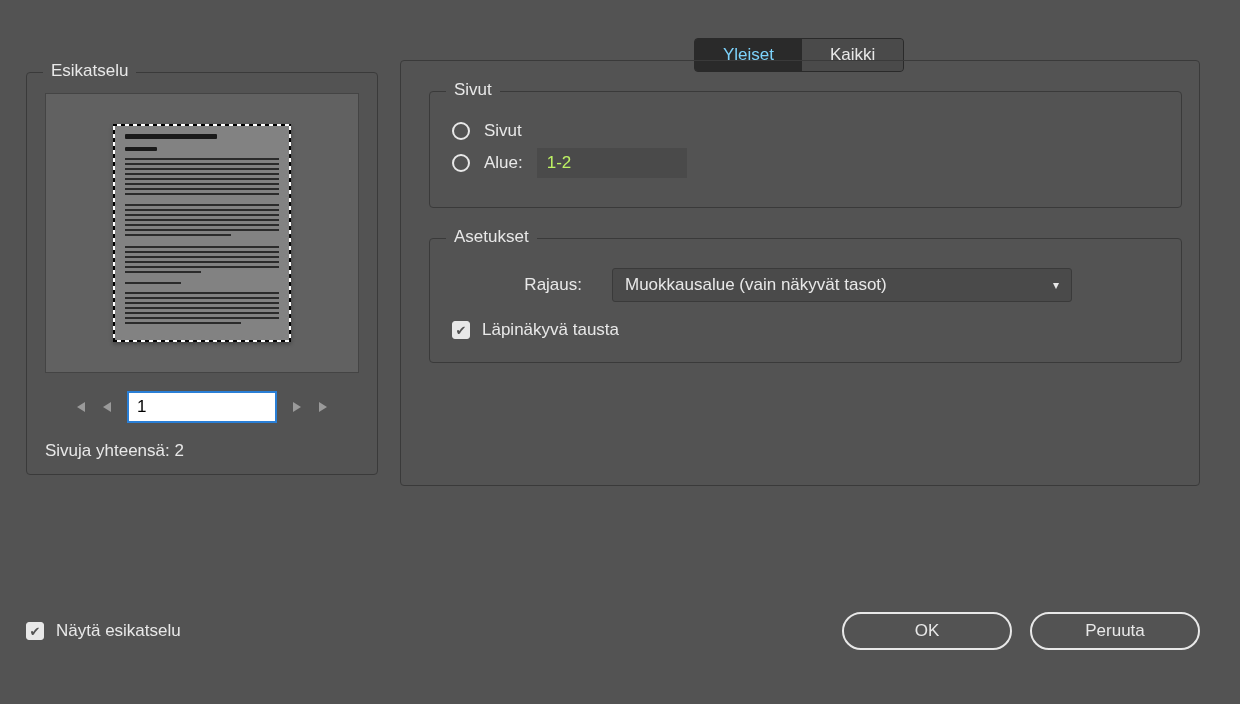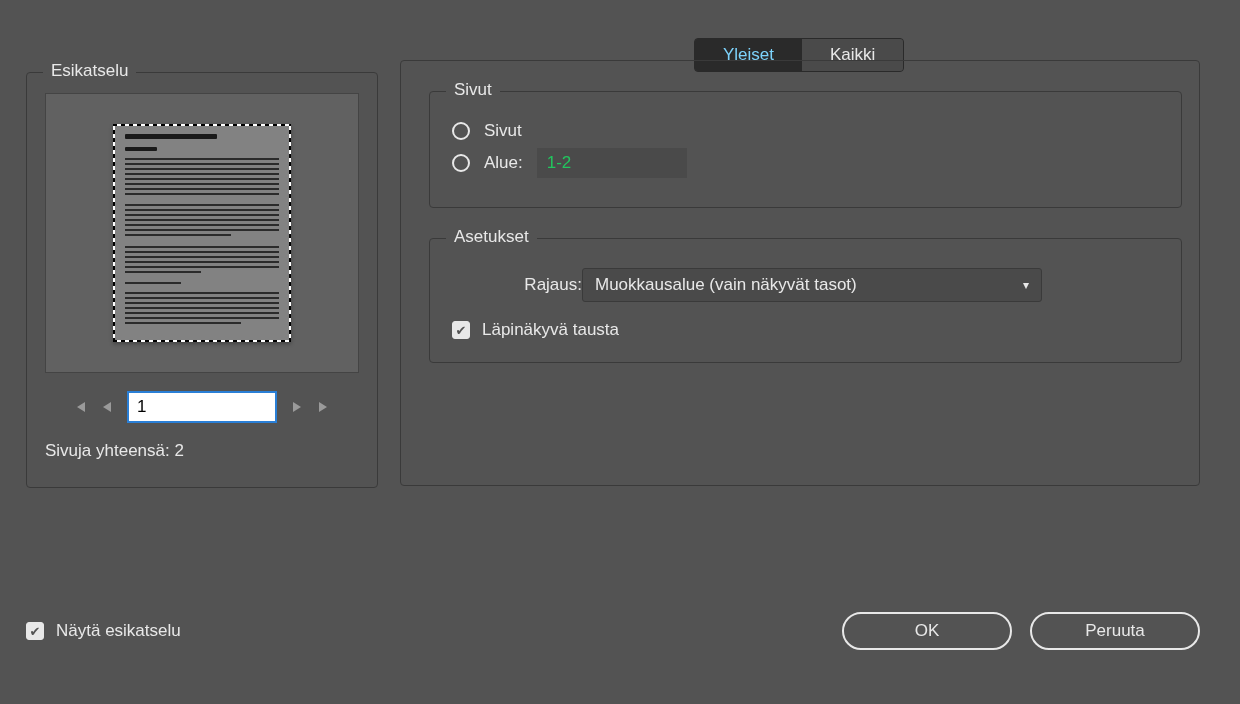--- a/index.html
+++ b/index.html
@@ -90,29 +90,29 @@
 .radio.checked::after {
   content: "";
   width: 8px;
   height: 8px;
   background: #e8e8e8;
   border-radius: 50%;
 }
 .range-input {
   background: #4a4a4a;
   border: none;
-  color: #22c55e;
+  color: #bef264;
   padding: 5px 10px;
   width: 150px;
   font-size: 17px;
 }
 .settings-row {
   display: flex;
   align-items: center;
-  gap: 0;
+  gap: 30px;
   margin: 7px 0;
 }
 .settings-row .label {
   width: 130px;
   text-align: right;
 }
 .dropdown {
   flex: 1;
   max-width: 460px;
   background: #4a4a4a;
@@ -151,21 +151,21 @@
 }
 
 
 .left-panel {
   position: absolute;
   top: 72px;
   left: 26px;
   width: 352px;
   border: 1px solid #3a3a3a;
   border-radius: 4px;
-  padding: 20px 18px 26px 18px;
+  padding: 20px 18px 13px 18px;
 }
 .left-panel .legend {
   position: absolute;
   top: -12px;
   left: 16px;
   background: #535353;
   padding: 0 8px;
 }
 .preview-box {
   background: #616161;

